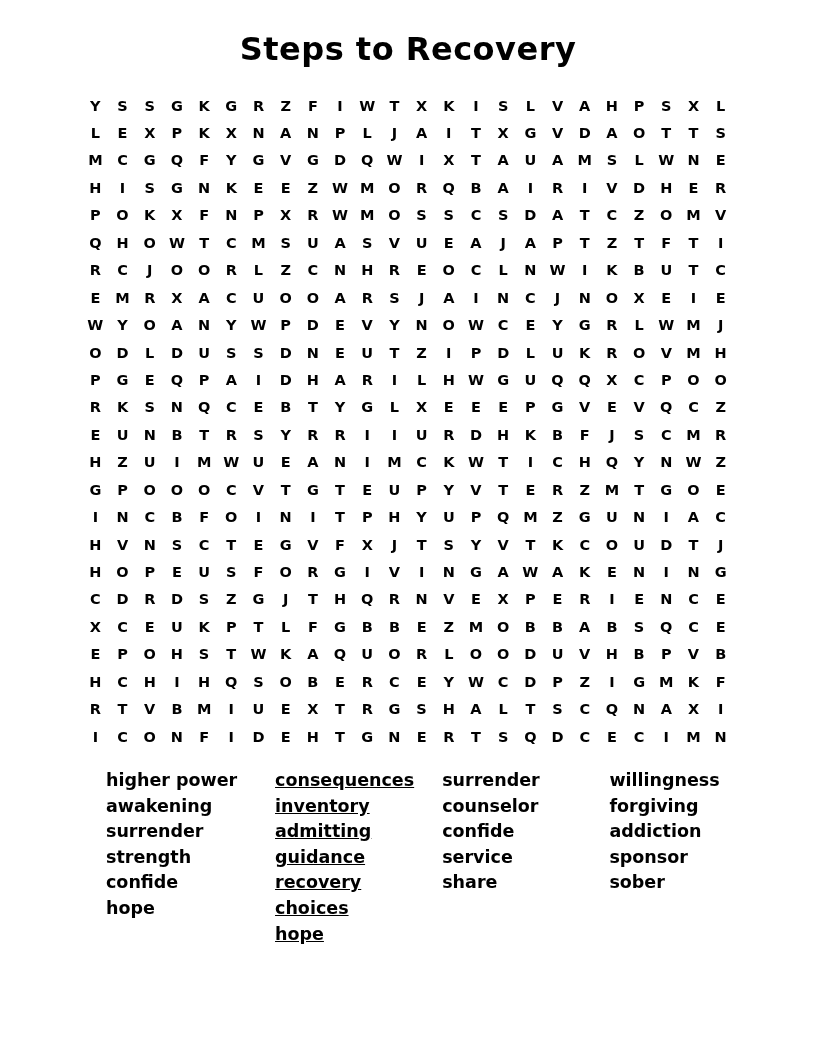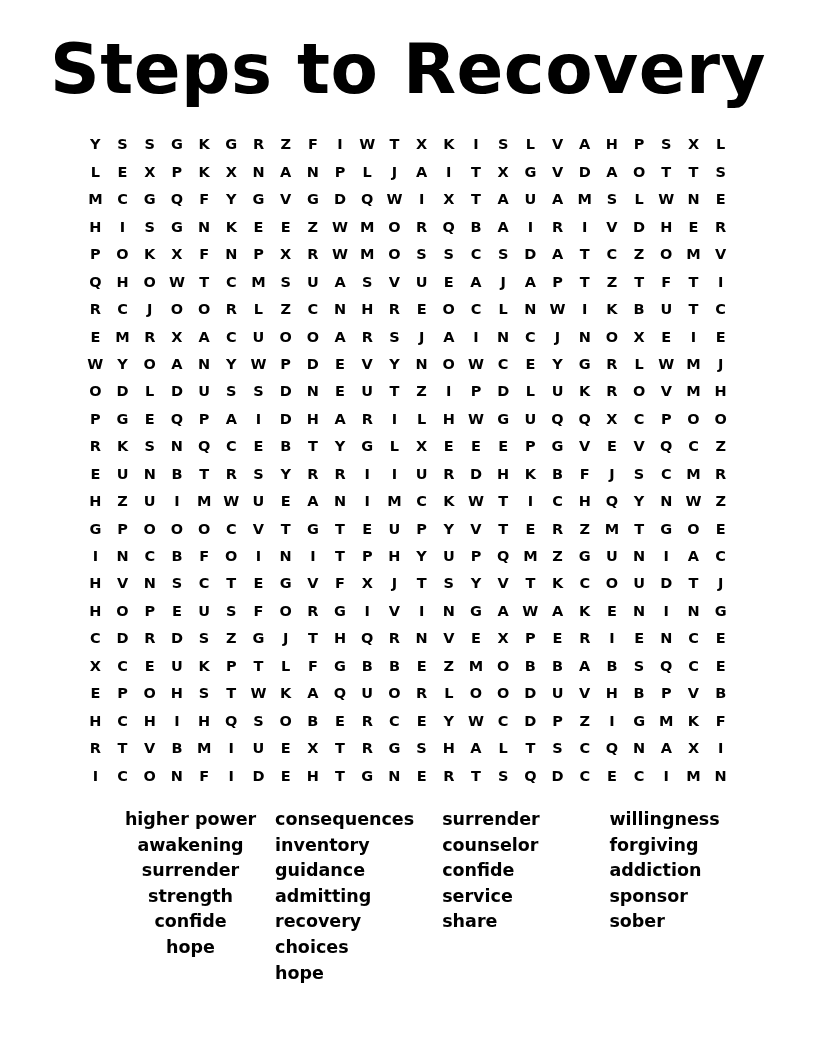--- a/index.html
+++ b/index.html
@@ -19,21 +19,21 @@
     width: 816px;
     height: 1056px;
     box-sizing: border-box;
     padding: 0;
     position: relative;
   }
   #puzzle-title {
     text-align: center;
     font-family: "DejaVu Sans", sans-serif;
     font-weight: bold;
-    font-size: 69px;
+    font-size: 32px;
     letter-spacing: 0.5px;
     margin: 0;
     padding-top: 33px;
     line-height: 1.05;
     color: #000;
   }
   #grid-wrap {
     margin-top: 26px;
     display: flex;
     justify-content: center;
@@ -57,22 +57,22 @@
     width: 700px;
     display: flex;
     justify-content: flex-start;
     padding-left: 48px;
     box-sizing: border-box;
   }
   .word-column {
     display: flex;
     flex-direction: column;
   }
-  .word-column:nth-child(1) { width: 182px; align-items: center; }
-  .word-column:nth-child(2) { width: 180px; }
+  .word-column:nth-child(1) { width: 182px; }
+  .word-column:nth-child(2) { width: 180px; text-decoration: underline; }
   .word-column:nth-child(3) { width: 180px; }
   .word-column:nth-child(4) { width: 160px; }
   .word-item {
     font-family: "DejaVu Sans", sans-serif;
     font-weight: bold;
     font-size: 17.5px;
     line-height: 25.6px;
     color: #000;
     white-space: nowrap;
   }
@@ -670,22 +670,22 @@
         <div class="word-item">higher power</div>
         <div class="word-item">awakening</div>
         <div class="word-item">surrender</div>
         <div class="word-item">strength</div>
         <div class="word-item">confide</div>
         <div class="word-item">hope</div>
       </div>
       <div class="word-column">
         <div class="word-item">consequences</div>
         <div class="word-item">inventory</div>
+        <div class="word-item">admitting</div>
         <div class="word-item">guidance</div>
-        <div class="word-item">admitting</div>
         <div class="word-item">recovery</div>
         <div class="word-item">choices</div>
         <div class="word-item">hope</div>
       </div>
       <div class="word-column">
         <div class="word-item">surrender</div>
         <div class="word-item">counselor</div>
         <div class="word-item">confide</div>
         <div class="word-item">service</div>
         <div class="word-item">share</div>

